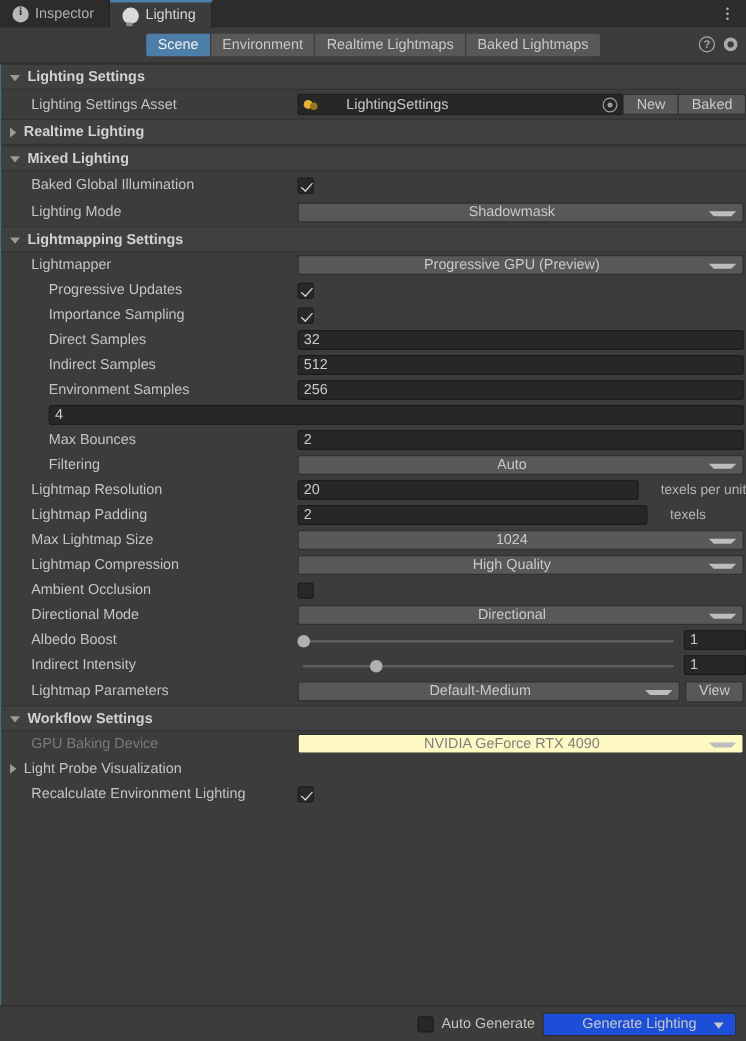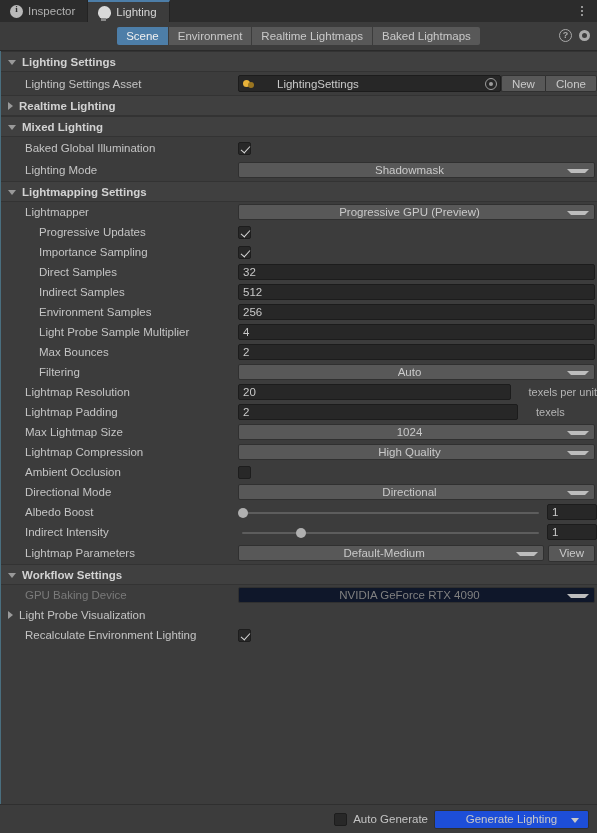--- a/index.html
+++ b/index.html
@@ -195,21 +195,21 @@
     border: 1px solid #303030;
     border-radius: 2px;
     display: flex; align-items: center;
     padding: 0 4px;
     color: #c9c9c9;
     font-size: 11.5px;
     position: relative;
     min-width: 0;
     justify-content: center;
   }
-  .dropdown.dim { color: #808080; background: #0f172a; }
+  .dropdown.dim { color: #808080; background: #fef9c3; }
   .dropdown .caret {
     position: absolute; right: 5px; top: 6px;
     width: 0; height: 0;
     border-left: 4px solid transparent;
     border-right: 4px solid transparent;
     border-top: 4.5px solid #bdbdbd;
   }
   .dropdown span { overflow: hidden; white-space: nowrap; text-overflow: ellipsis; padding-right: 14px; }
 
   .textfield {
@@ -383,21 +383,21 @@
     <div class="ctl">
       <div class="objfield" style="flex:1 1 auto;">
         <span class="asset-ic"></span>
         <span>LightingSettings</span>
         <span class="target"></span>
       </div>
       <div class="btn first">
         <span>New</span>
       </div>
       <div class="btn last">
-        <span>Clone</span>
+        <span>Baked</span>
       </div>
     </div>
   </div>
 
   <div class="section-hdr">
     <span class="arrow right"></span>
     <span>Realtime Lighting</span>
   </div>
 
   <div class="section-hdr">
@@ -472,21 +472,20 @@
   <div class="row indent">
     <div class="lbl">Environment Samples</div>
     <div class="ctl">
       <div class="textfield" style="flex:1 1 auto; margin-right:2px;">
         <span>256</span>
       </div>
     </div>
   </div>
 
   <div class="row indent">
-    <div class="lbl">Light Probe Sample Multiplier</div>
     <div class="ctl">
       <div class="textfield" style="flex:1 1 auto; margin-right:2px;">
         <span>4</span>
       </div>
     </div>
   </div>
 
   <div class="row indent">
     <div class="lbl">Max Bounces</div>
     <div class="ctl">

